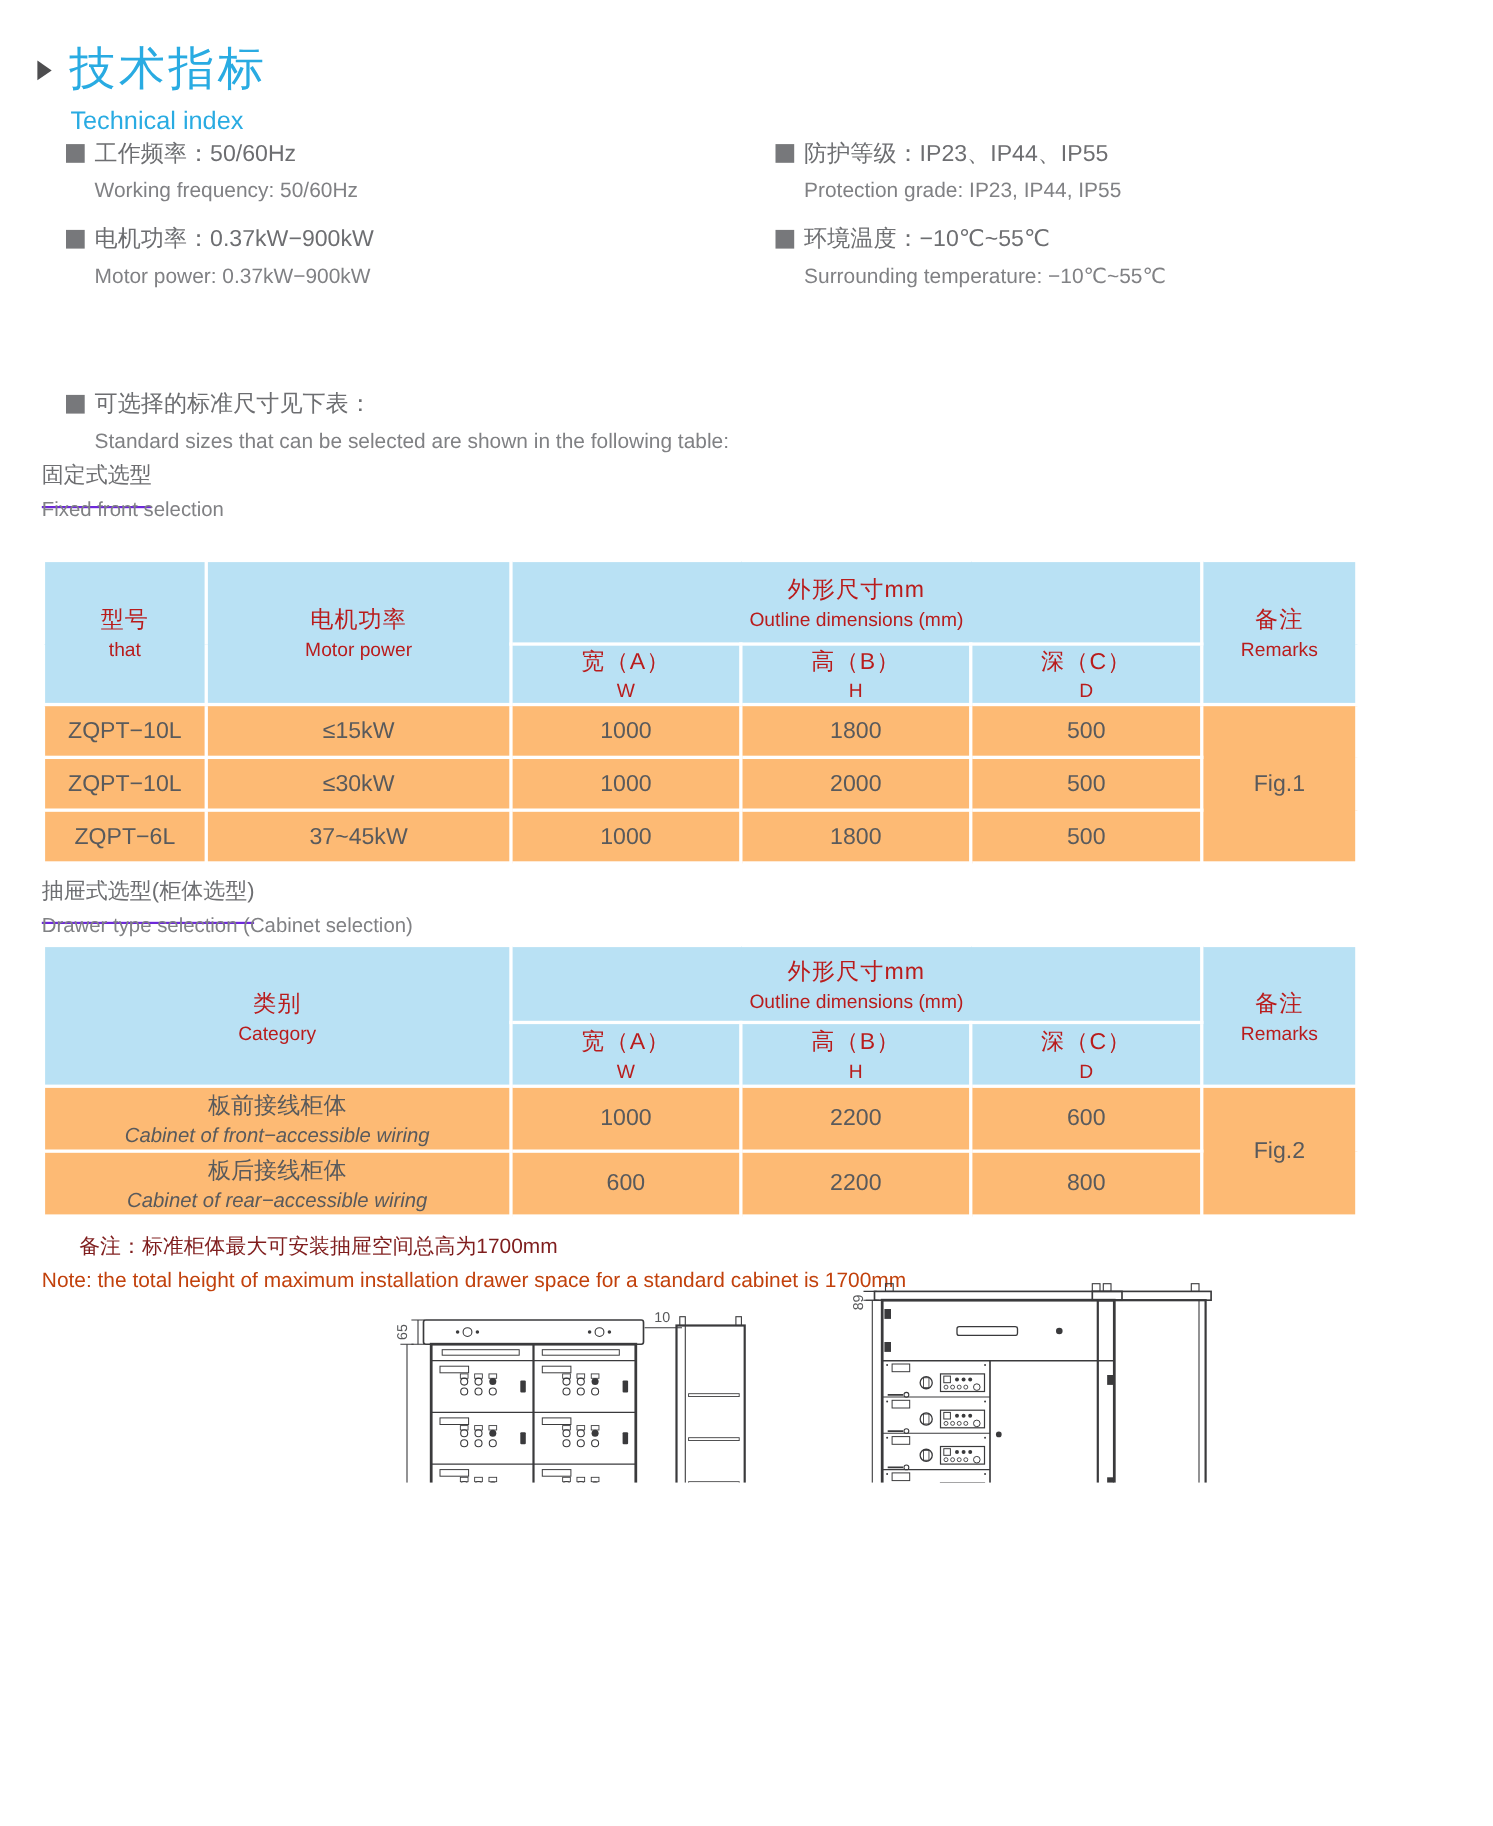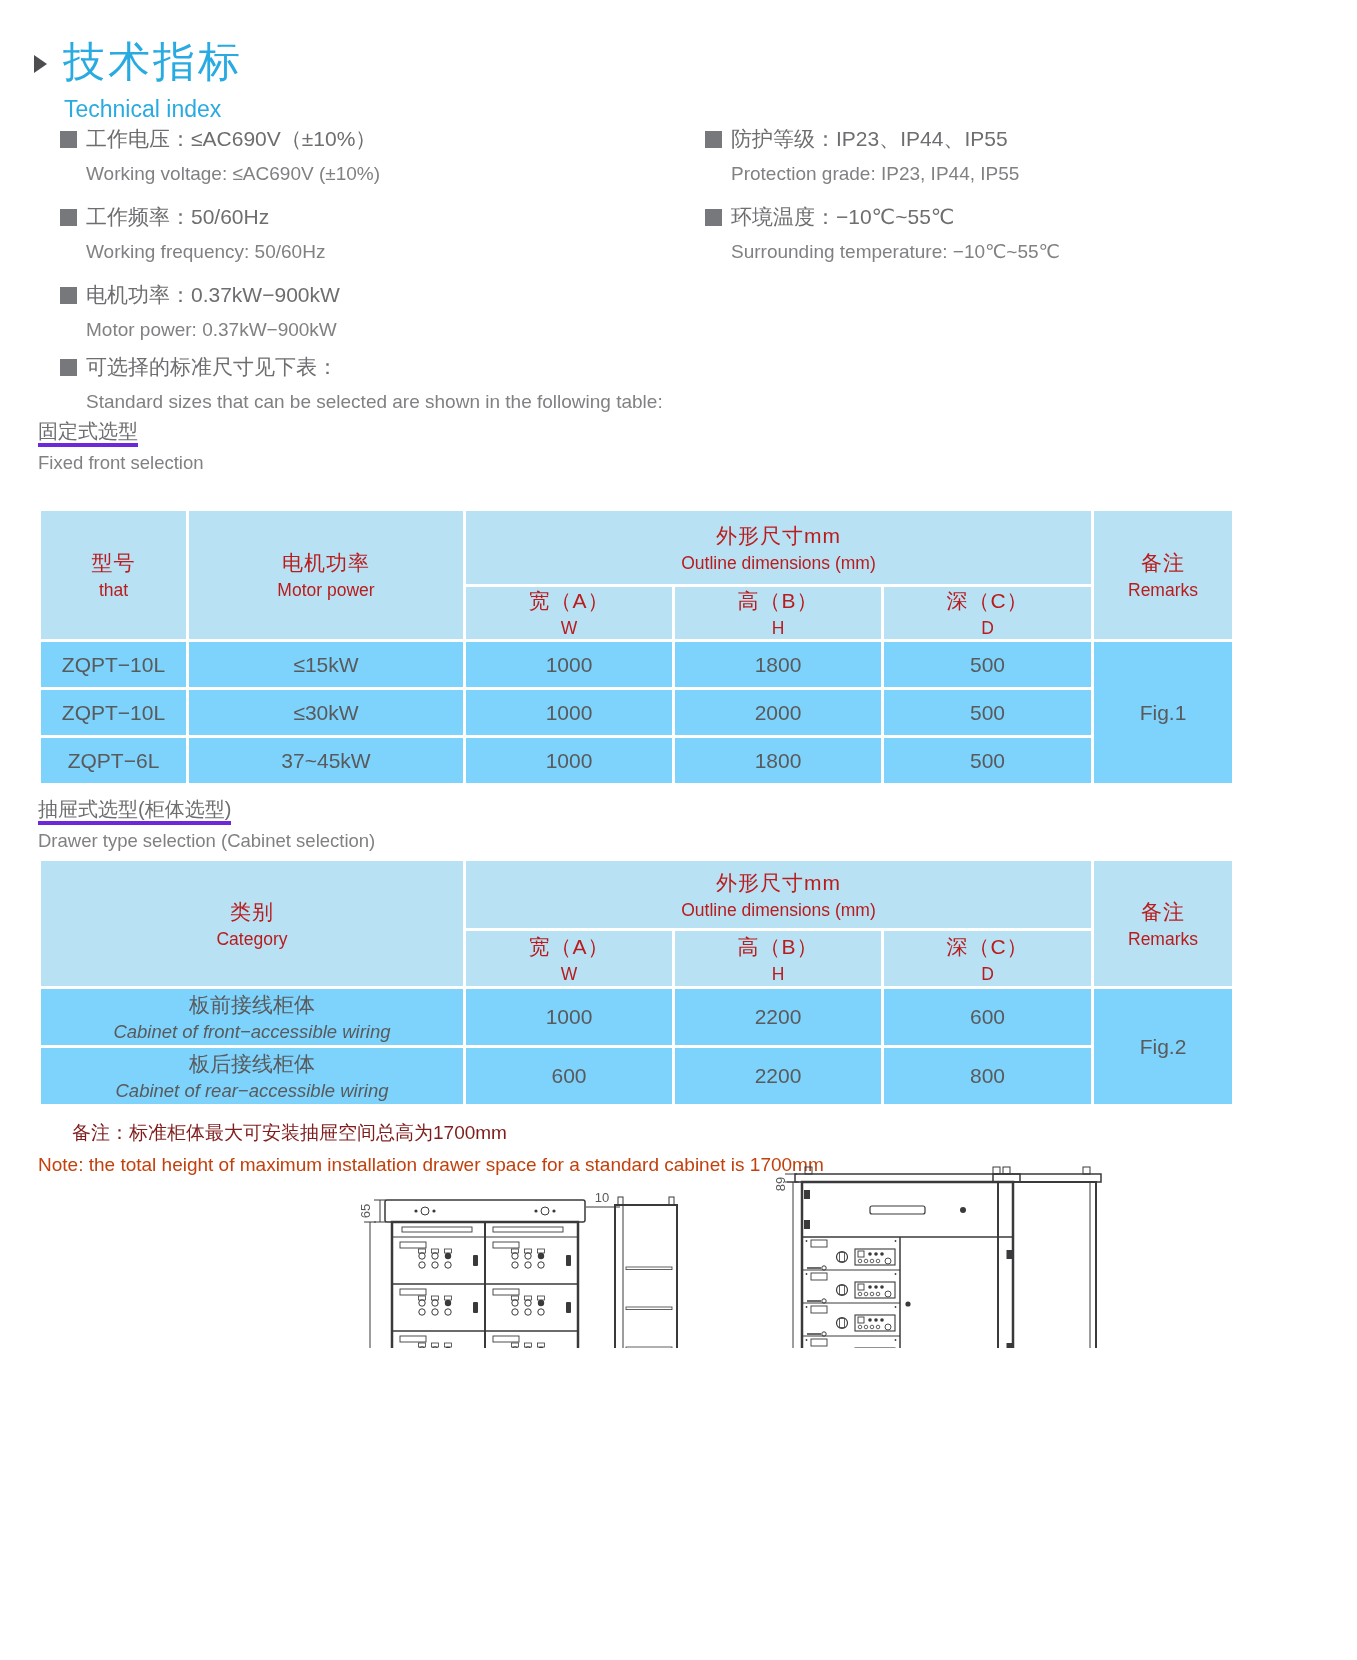--- a/index.html
+++ b/index.html
@@ -20,29 +20,29 @@
   .col-right{flex:1;}
   .spec-item{margin-bottom:16px;}
   .spec-zh{font-size:21px;color:#6d6e71;display:flex;align-items:center;height:30px;}
   .bullet{width:17px;height:17px;background:#77787b;margin-right:9px;flex:none;}
   .spec-en{font-size:19px;color:#808184;margin:10px 0 18px 26px;line-height:20px;}
   .intro{position:absolute;top:352px;left:60px;}
 
   
   .section{position:absolute;left:38px;}
   .sec-zh{font-size:20px;color:#6d6e71;}
-  .sec-zh span{border-bottom:4px solid #6d28d9;padding-bottom:1px;}
+  .sec-zh span{border-bottom:2px solid #6d28d9;padding-bottom:17px;}
   .sec-en{font-size:18.5px;color:#808184;margin-top:7px;}
 
   
   .spec-table{position:absolute;left:38px;width:1194px;border-collapse:collapse;table-layout:fixed;}
   .spec-table th,.spec-table td{border:3px solid #fff;padding:0;text-align:center;
       vertical-align:middle;font-weight:normal;}
   .spec-table th{background:#B9E1F4;color:#b91c1c;}
-  .spec-table td{background:#7dd3fc;color:#595a5c;font-size:21px;}
+  .spec-table td{background:#fdba74;color:#595a5c;font-size:21px;}
   .hzh{display:block;font-size:21px;letter-spacing:1px;}
   .hen{display:block;font-size:17.5px;margin-top:3px;}
   #table1 tr.hgroup{height:76px;} #table1 tr.hsub{height:52px;} #table1 tr.drow{height:48px;}
   #table2 tr.hgroup{height:70px;} #table2 tr.hsub{height:58px;} #table2 tr.drow{height:59px;}
   .cat-zh{display:block;font-size:21px;}
   .cat-en{display:block;font-size:18.5px;margin-top:2px;font-style:italic;}
 
   
   .note{position:absolute;top:1120px;left:38px;}
   .note-zh{font-size:19px;color:#7f1d1d;margin-left:34px;}
@@ -61,27 +61,20 @@
   <div class="header">
     <div class="title-row">
       <span class="tri"></span>
       <span class="title-zh">技术指标</span>
     </div>
     <div class="title-en">Technical index</div>
   </div>
 
   <div class="specs-cols">
     <div class="col-left">
-      <div class="spec-item">
-        <div class="spec-zh">
-            <span class="bullet"></span>
-            <span>工作电压：≤AC690V（±10%）</span>
-          </div>
-        <div class="spec-en">Working voltage: ≤AC690V (±10%)</div>
-      </div>
       <div class="spec-item">
         <div class="spec-zh">
             <span class="bullet"></span>
             <span>工作频率：50/60Hz</span>
           </div>
         <div class="spec-en">Working frequency: 50/60Hz</div>
       </div>
       <div class="spec-item">
         <div class="spec-zh">
             <span class="bullet"></span>

